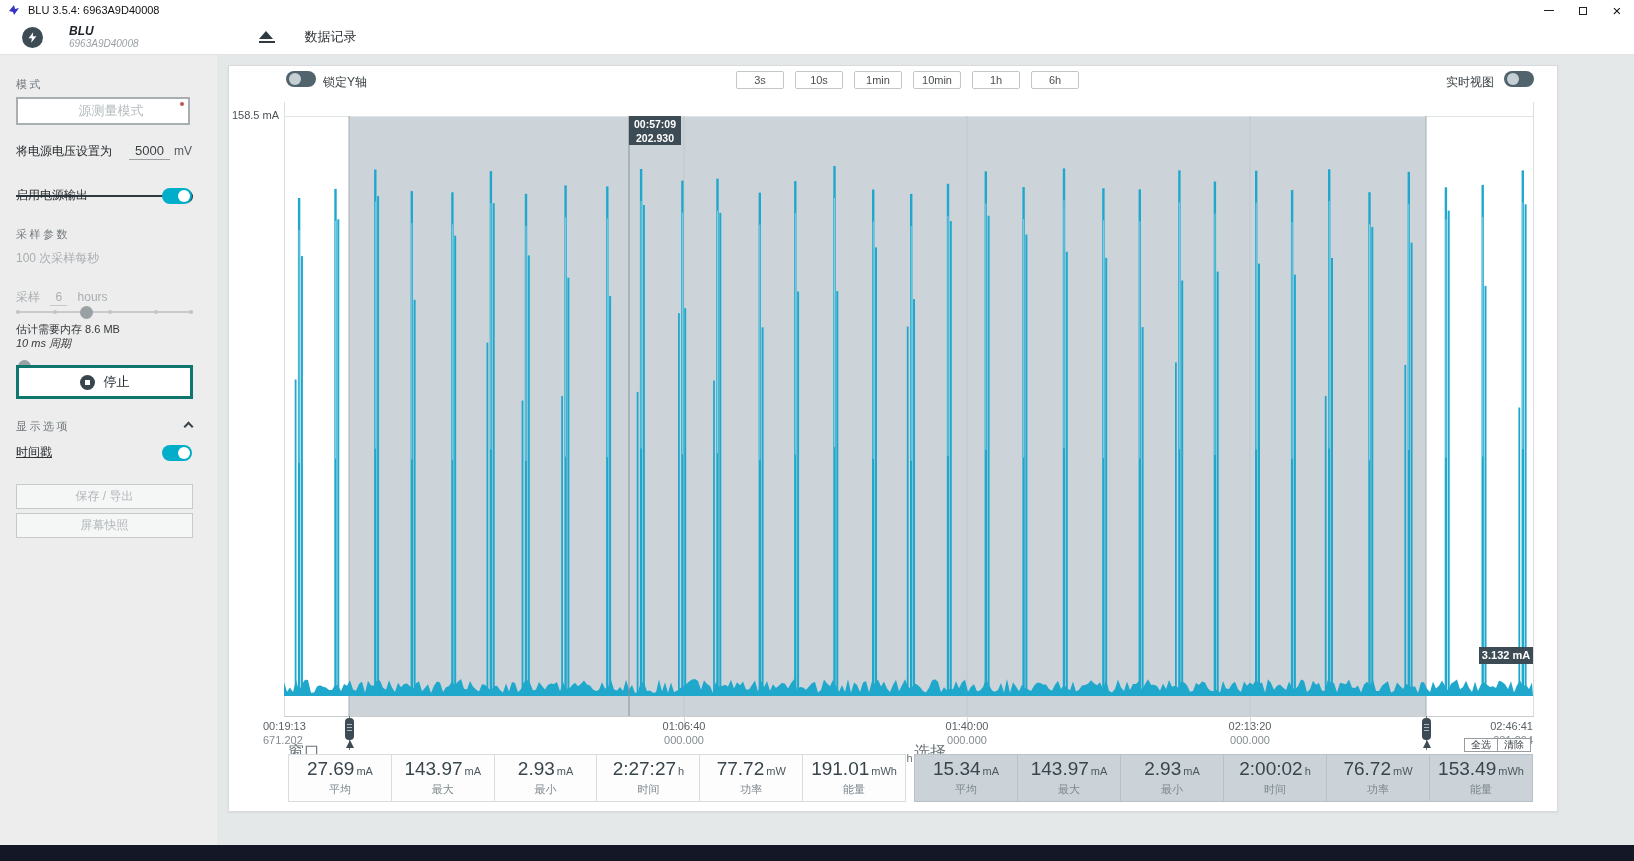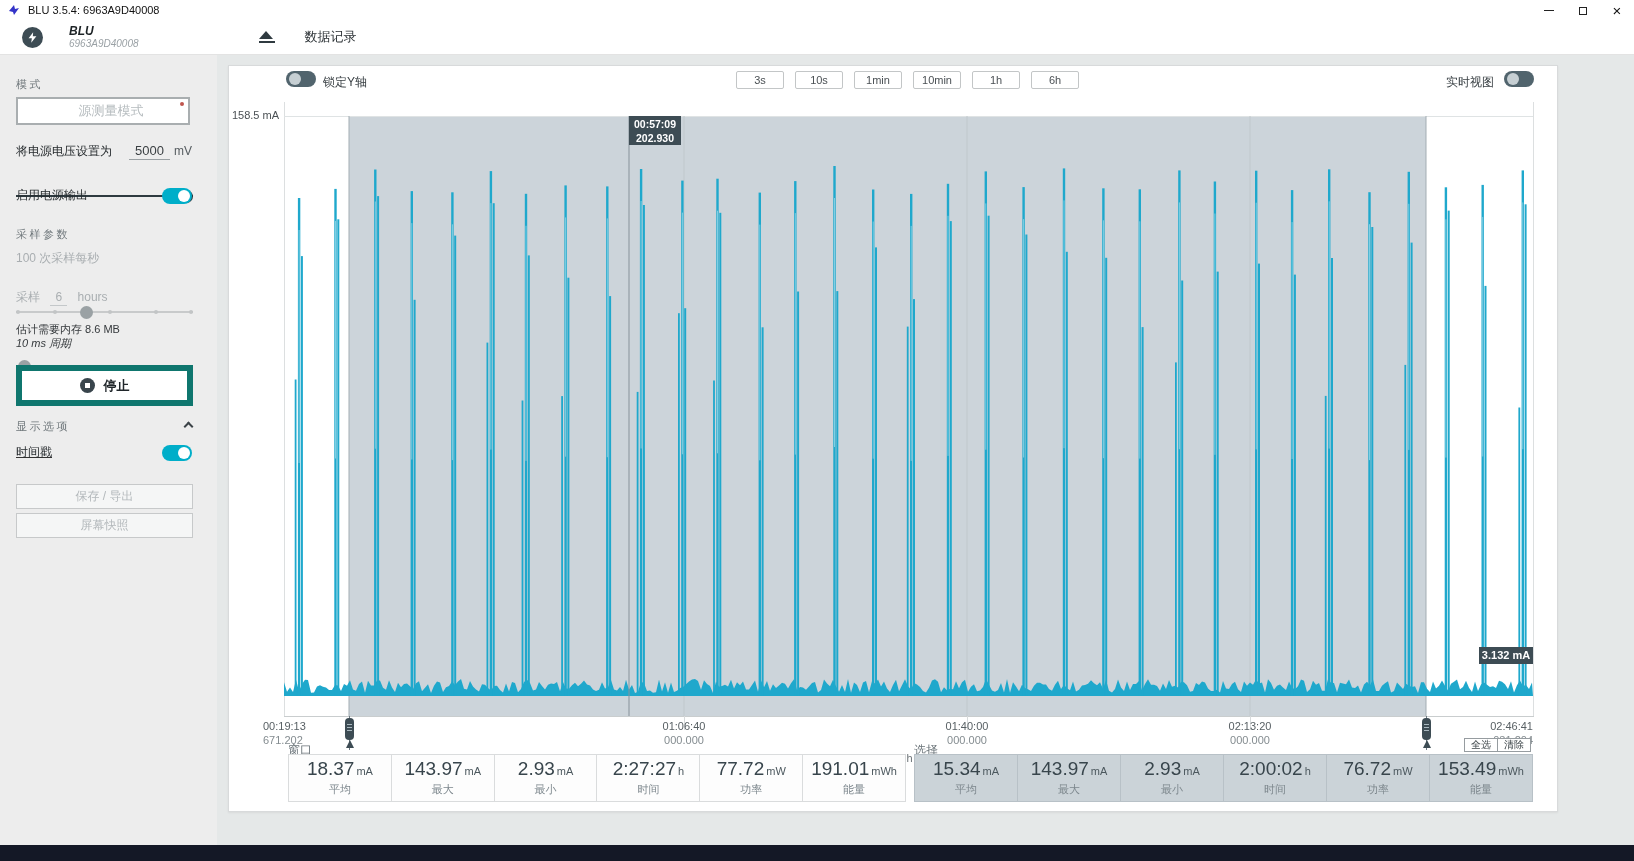--- a/index.html
+++ b/index.html
@@ -64,22 +64,22 @@
   .tick-dot { position:absolute; top:5px; width:4px; height:4px; border-radius:50%; background:#c2c5c6; }
 
   .toggle { width:30px; height:16px; border-radius:8px; position:relative; flex:0 0 auto; cursor:pointer; }
   .toggle .knob { position:absolute; top:2px; width:12px; height:12px; border-radius:50%; }
   .toggle.on { background:#00aec9; }
   .toggle.on .knob { right:2px; background:#fff; }
   .toggle.off { background:#51646d; }
   .toggle.off .knob { left:3px; background:#c6cfd3; }
 
   .note { font-size:11px; color:#35393c; }
-  .stop-btn { height:41px; border:6px solid #0f766e; background:#fff; display:flex; align-items:center;
-              justify-content:center; gap:9px; cursor:pointer;font-weight:bold; }
+  .stop-btn { height:34px; border:3px solid #0f766e; background:#fff; display:flex; align-items:center;
+              justify-content:center; gap:9px; cursor:pointer; }
   .stop-icon { width:15px; height:15px; border-radius:50%; background:#39454c; position:relative; }
   .stop-icon::after { content:''; position:absolute; inset:5px; background:#fff; }
   .stop-label { font-size:13px; color:#20262a; }
   .chevron-up { width:7px; height:7px; border-left:2px solid #3c4348; border-top:2px solid #3c4348;
                 transform:rotate(45deg); margin-top:4px; }
   .ghost-btn { height:25px; border:1px solid #c7c9ca; background:#f5f6f6; color:#b3b8bb; font-size:12px;
                display:flex; align-items:center; justify-content:center; }
 
   
   .card-abs { position:absolute; }
@@ -104,21 +104,21 @@
   .pin { position:absolute; width:11px; height:34px; top:650px; cursor:ew-resize; }
   .pin .pin-line { position:absolute; left:5px; top:0; width:1px; height:34px; background:#6b7880; }
   .pin .pin-cap { position:absolute; left:1px; top:2px; width:9px; height:22px; background:#3d4c54; border-radius:4px; }
   .pin .grips { position:absolute; left:3px; top:8px; width:5px; height:9px;
                 background:repeating-linear-gradient(to bottom,#a9b8bf 0 1px,transparent 1px 3px); }
   .pin .pin-tri { position:absolute; left:1.5px; top:24px; width:0; height:0;
                   border-left:4px solid transparent; border-right:4px solid transparent;
                   border-bottom:8px solid #3d4c54; }
 
   
-  .stats-group-label { position:absolute; font-size:12px; color:#6d767b;text-align:center; }
+  .stats-group-label { position:absolute; font-size:16px; color:#6d767b;text-align:center; }
   .stats-row { position:absolute; height:48px; display:flex; }
   .stat-cell { flex:1; display:flex; flex-direction:column; align-items:center; justify-content:center; }
   .stats-row.win { border:1px solid #dadcdd; background:#fdfdfd; }
   .stats-row.win .stat-cell + .stat-cell { border-left:1px solid #dadcdd; }
   .stats-row.sel { border:1px solid #b8c1c7; background:#cbd3d8; }
   .stats-row.sel .stat-cell + .stat-cell { border-left:1px solid #b8c1c7; }
   .stat-value { font-size:19px; color:#38454c; line-height:20px; }
   .stat-unit { font-size:11px; color:#4c585e; margin-left:2px; }
   .stat-name { font-size:11px; color:#7d878d; margin-top:3px; }
   .sel-btns { position:absolute; display:flex; }
@@ -435,21 +435,21 @@
 
       <div class="card-abs delta-row" style="left:120px; top:686px; width:1077px; height:12px;">
         <div class="hline"></div>
         <span class="delta-label">Δ2:00:02h</span>
         <div class="hline"></div>
       </div>
 
       <div class="stats-group-label" style="left:59px; top:676px;">窗口</div>
       <div class="stats-row win" style="left:59px; top:688px; width:618px;">
         <div class="stat-cell">
-          <div><span class="stat-value">18.37</span><span class="stat-unit">mA</span></div>
+          <div><span class="stat-value">27.69</span><span class="stat-unit">mA</span></div>
           <div class="stat-name">平均</div>
         </div>
         <div class="stat-cell">
           <div><span class="stat-value">143.97</span><span class="stat-unit">mA</span></div>
           <div class="stat-name">最大</div>
         </div>
         <div class="stat-cell">
           <div><span class="stat-value">2.93</span><span class="stat-unit">mA</span></div>
           <div class="stat-name">最小</div>
         </div>

